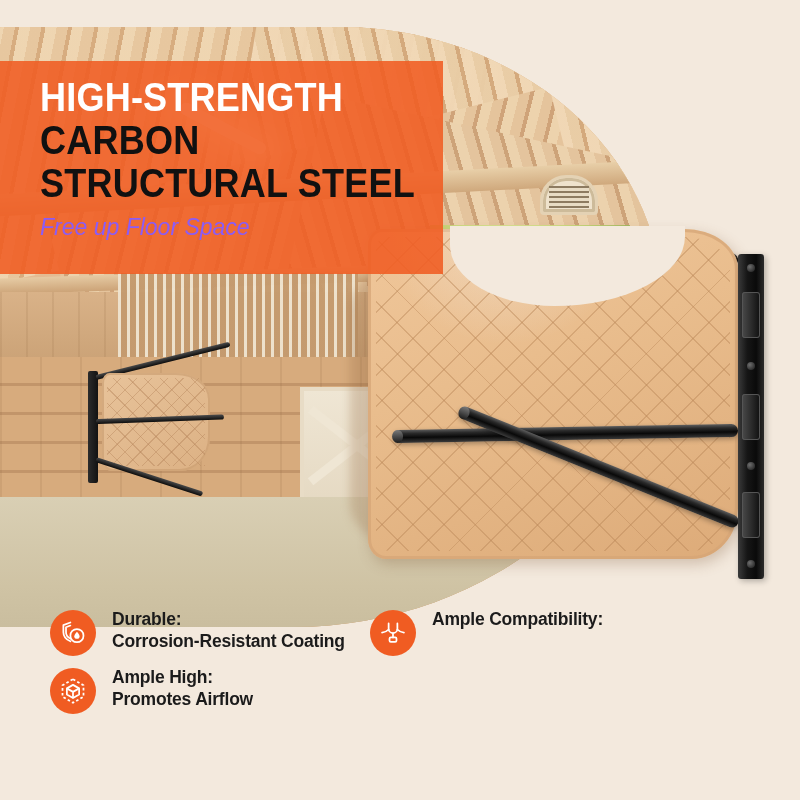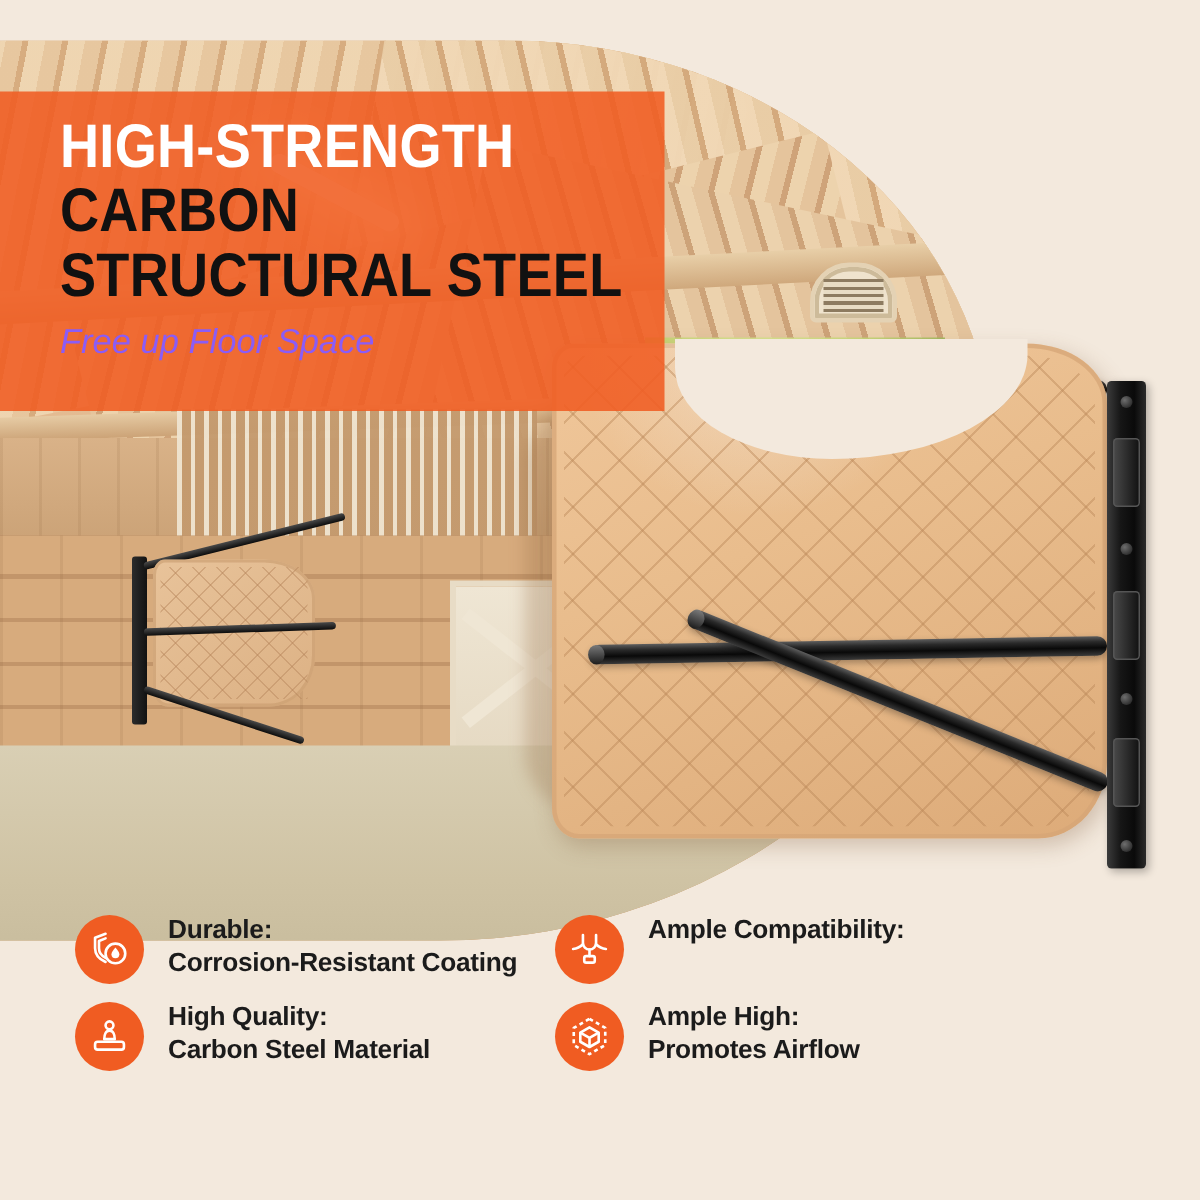--- a/index.html
+++ b/index.html
@@ -280,33 +280,20 @@
             <path d="M21 12c2.5 2.5 5 3.4 7.5 3.6"></path>
             <path d="M16 16v5"></path>
             <rect x="12" y="21" width="8" height="5" rx="1.5"></rect>
           </svg>
         </div>
         <div class="ftxt">
           <span>Ample Compatibility:</span><br>
         </div>
       </div>
 
-      <div class="feat">
-        <div class="fico">
-          <svg width="28" height="28" viewBox="0 0 32 32" fill="none" stroke="#fff" stroke-width="2" stroke-linecap="round" stroke-linejoin="round">
-            <circle cx="16" cy="7.5" r="3"></circle>
-            <path d="M12 18c0-3.5 1.3-6.5 4-6.5s4 3 4 6.5Z"></path>
-            <rect x="5" y="20" width="22" height="6" rx="2"></rect>
-          </svg>
-        </div>
-        <div class="ftxt">
-          <span>High Quality:</span><br>
-          <span>Carbon Steel Material</span>
-        </div>
-      </div>
 
       <div class="feat">
         <div class="fico">
           <svg width="28" height="28" viewBox="0 0 32 32" fill="none" stroke="#fff" stroke-width="2" stroke-linejoin="round">
             <path d="M16 2.5 28 9.5v13L16 29.5 4 22.5v-13Z" stroke-dasharray="3 2.6"></path>
             <path d="M16 9 23 13v7l-7 4-7-4v-7Z"></path>
             <path d="M16 9v0M9 13l7 4 7-4M16 17v7"></path>
           </svg>
         </div>
         <div class="ftxt">

